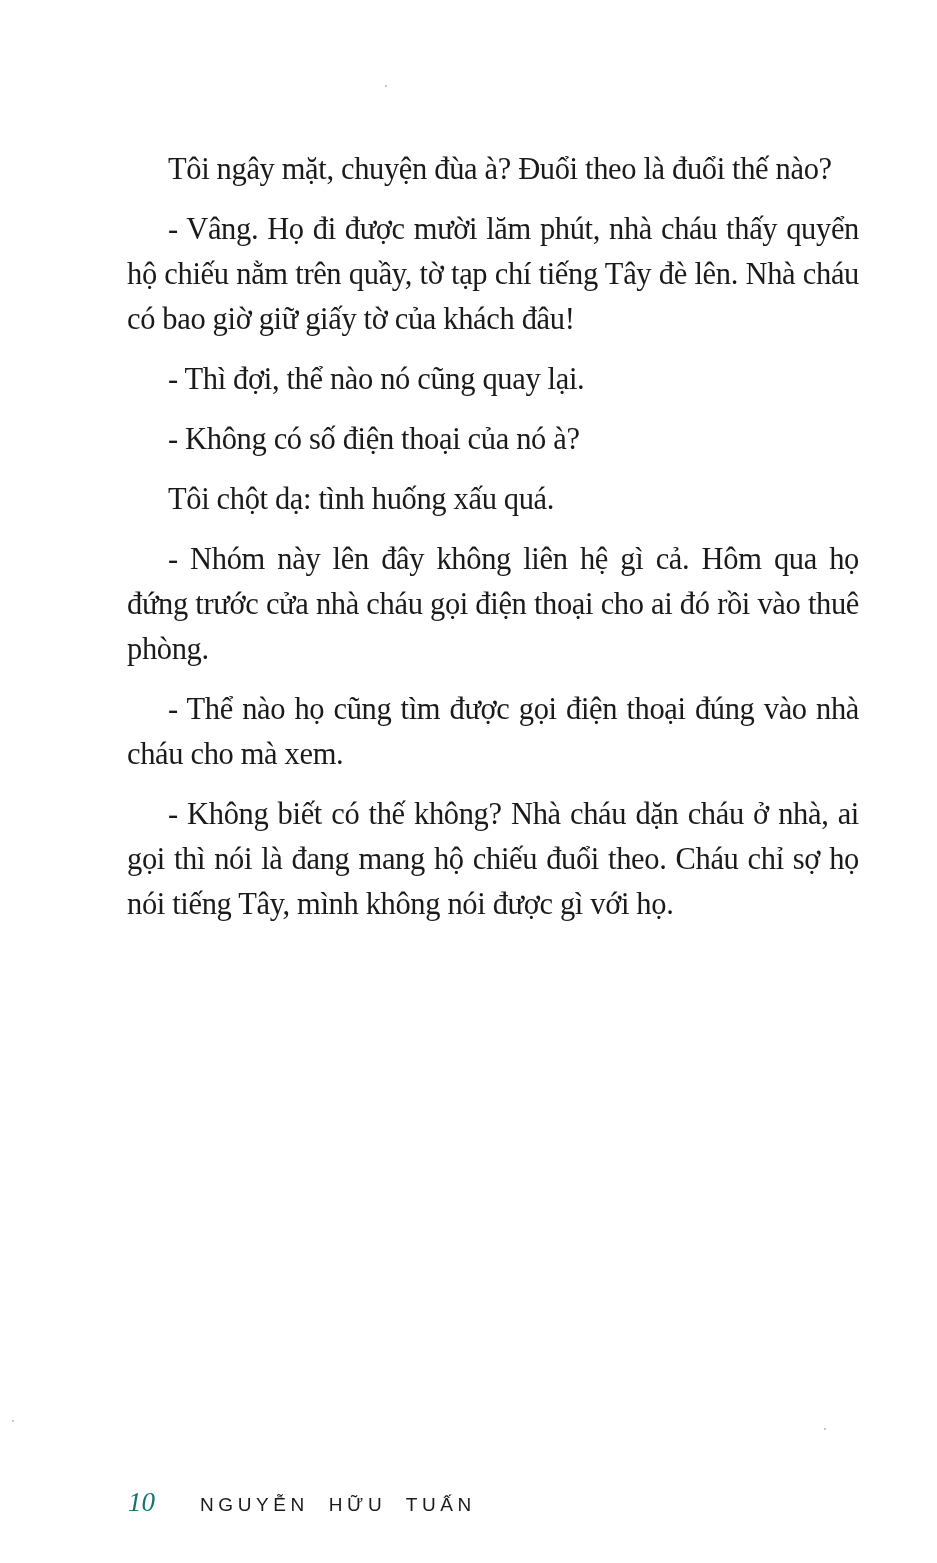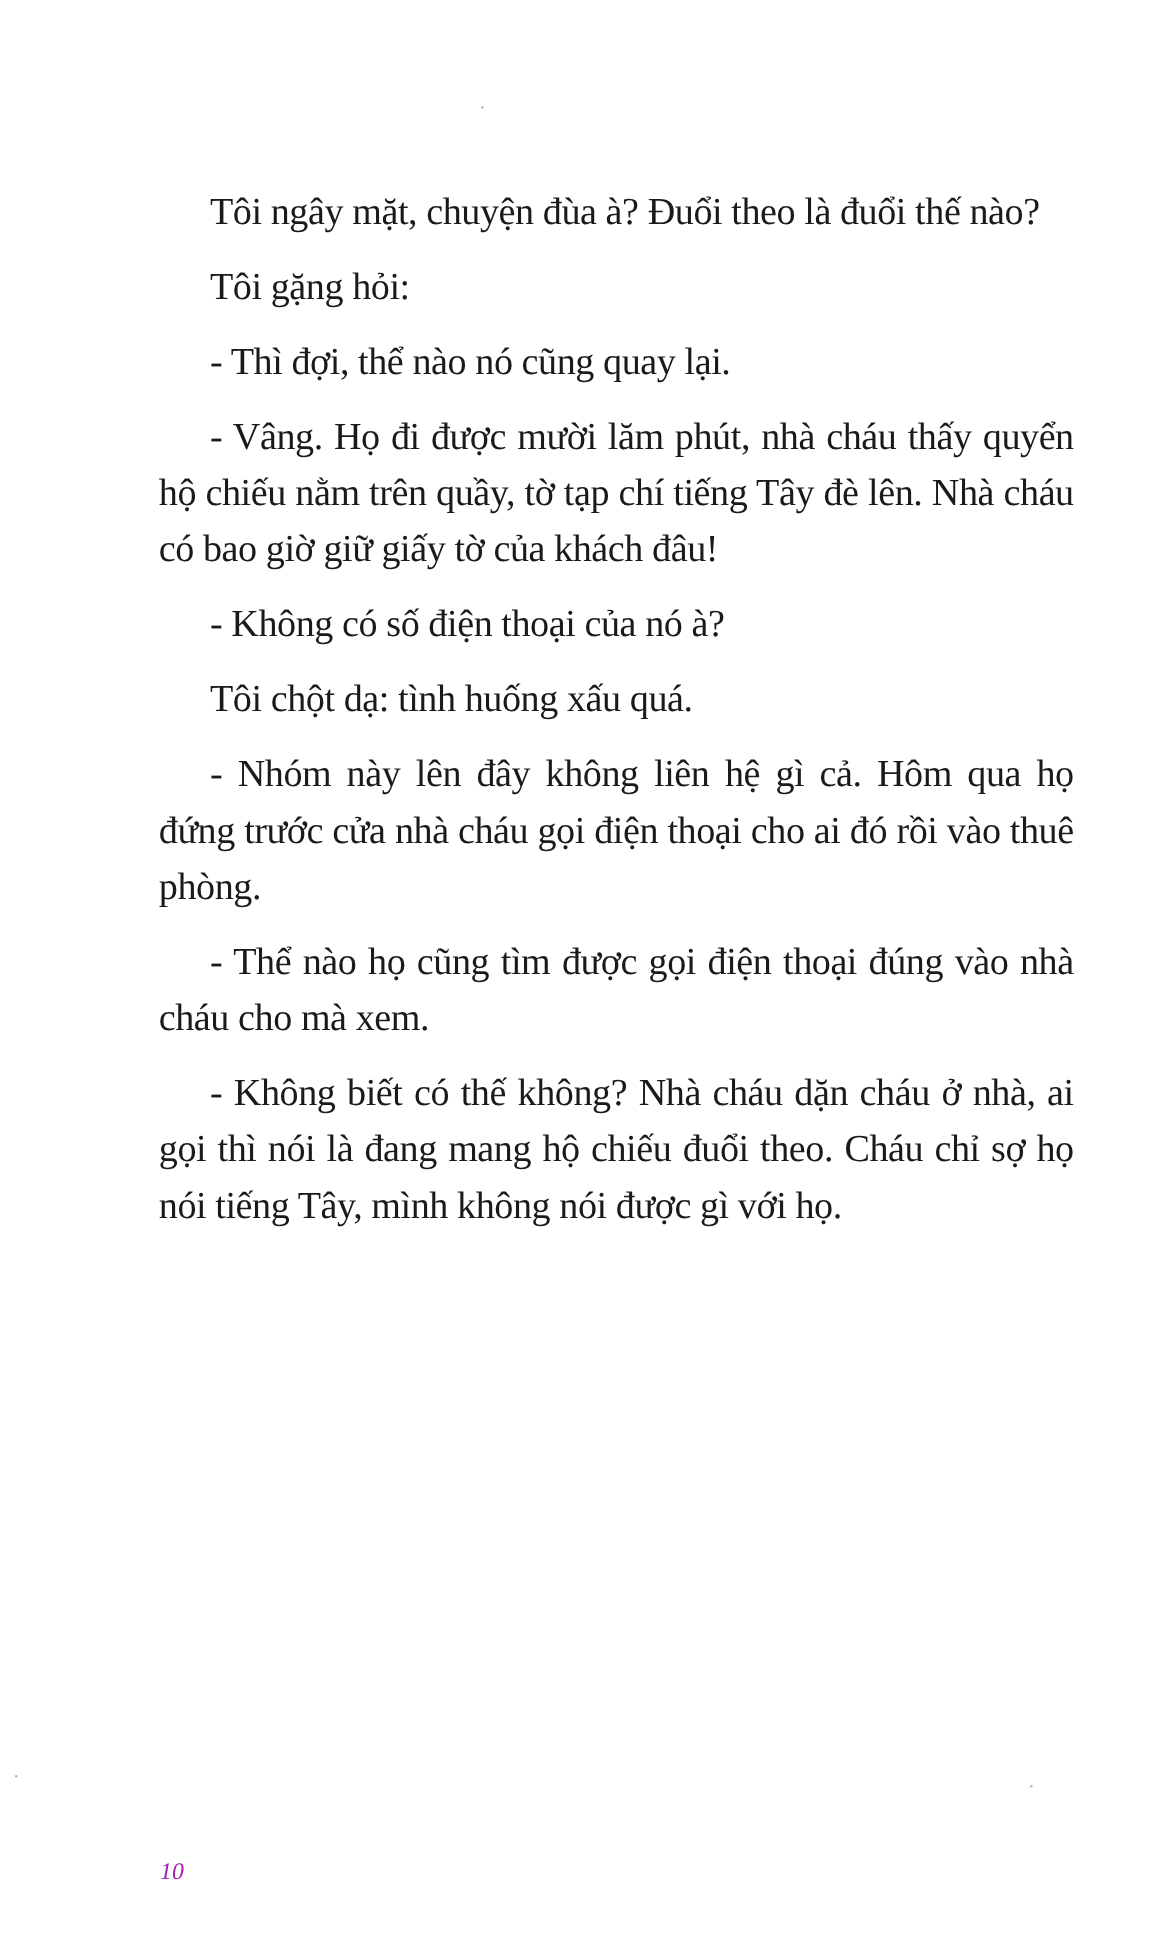--- a/index.html
+++ b/index.html
@@ -41,22 +41,22 @@
       position: absolute;
       left: 128px;
       top: 1462px;
       height: 40px;
       display: flex;
       align-items: baseline;
     }
     .page-number {
       font-family: "Liberation Serif", "DejaVu Serif", serif;
       font-style: italic;
-      font-size: 19px;
-      color: #a21caf;
+      font-size: 27px;
+      color: #0f766e;
       width: 72px;
     }
     .author-name {
       font-family: "Liberation Sans", "DejaVu Sans", sans-serif;
       font-size: 19px;
       letter-spacing: 4.6px;
       word-spacing: 10px;
       color: #1a1a1a;
     }
     .speck {
@@ -66,31 +66,31 @@
       border-radius: 1px;
     }
   </style>
 </head>
 <body>
 
 <div class="page">
 
   <div class="body-text">
     <p class="para">Tôi ngây mặt, chuyện đùa à? Đuổi theo là đuổi thế nào?</p>
-    <p class="para">Tôi gặng hỏi:</p>
+    <p class="para">- Vâng. Họ đi được mười lăm phút, nhà cháu thấy quyển hộ chiếu nằm trên quầy, tờ tạp chí tiếng Tây đè lên. Nhà cháu có bao giờ giữ giấy tờ của khách đâu!</p>
     <p class="para">- Thì đợi, thể nào nó cũng quay lại.</p>
-    <p class="para">- Vâng. Họ đi được mười lăm phút, nhà cháu thấy quyển hộ chiếu nằm trên quầy, tờ tạp chí tiếng Tây đè lên. Nhà cháu có bao giờ giữ giấy tờ của khách đâu!</p>
     <p class="para">- Không có số điện thoại của nó à?</p>
     <p class="para">Tôi chột dạ: tình huống xấu quá.</p>
     <p class="para">- Nhóm này lên đây không liên hệ gì cả. Hôm qua họ đứng trước cửa nhà cháu gọi điện thoại cho ai đó rồi vào thuê phòng.</p>
     <p class="para">- Thể nào họ cũng tìm được gọi điện thoại đúng vào nhà cháu cho mà xem.</p>
     <p class="para">- Không biết có thế không? Nhà cháu dặn cháu ở nhà, ai gọi thì nói là đang mang hộ chiếu đuổi theo. Cháu chỉ sợ họ nói tiếng Tây, mình không nói được gì với họ.</p>
   </div>
 
   <div class="footer">
     <span class="page-number">10</span>
+    <span class="author-name">NGUYỄN HỮU TUẤN</span>
   </div>
 
   <span class="speck" style="left:385px;top:60px;"></span>
   <span class="speck" style="left:12px;top:1395px;"></span>
   <span class="speck" style="left:824px;top:1403px;"></span>
 
 </div>
 
 </body></html>

